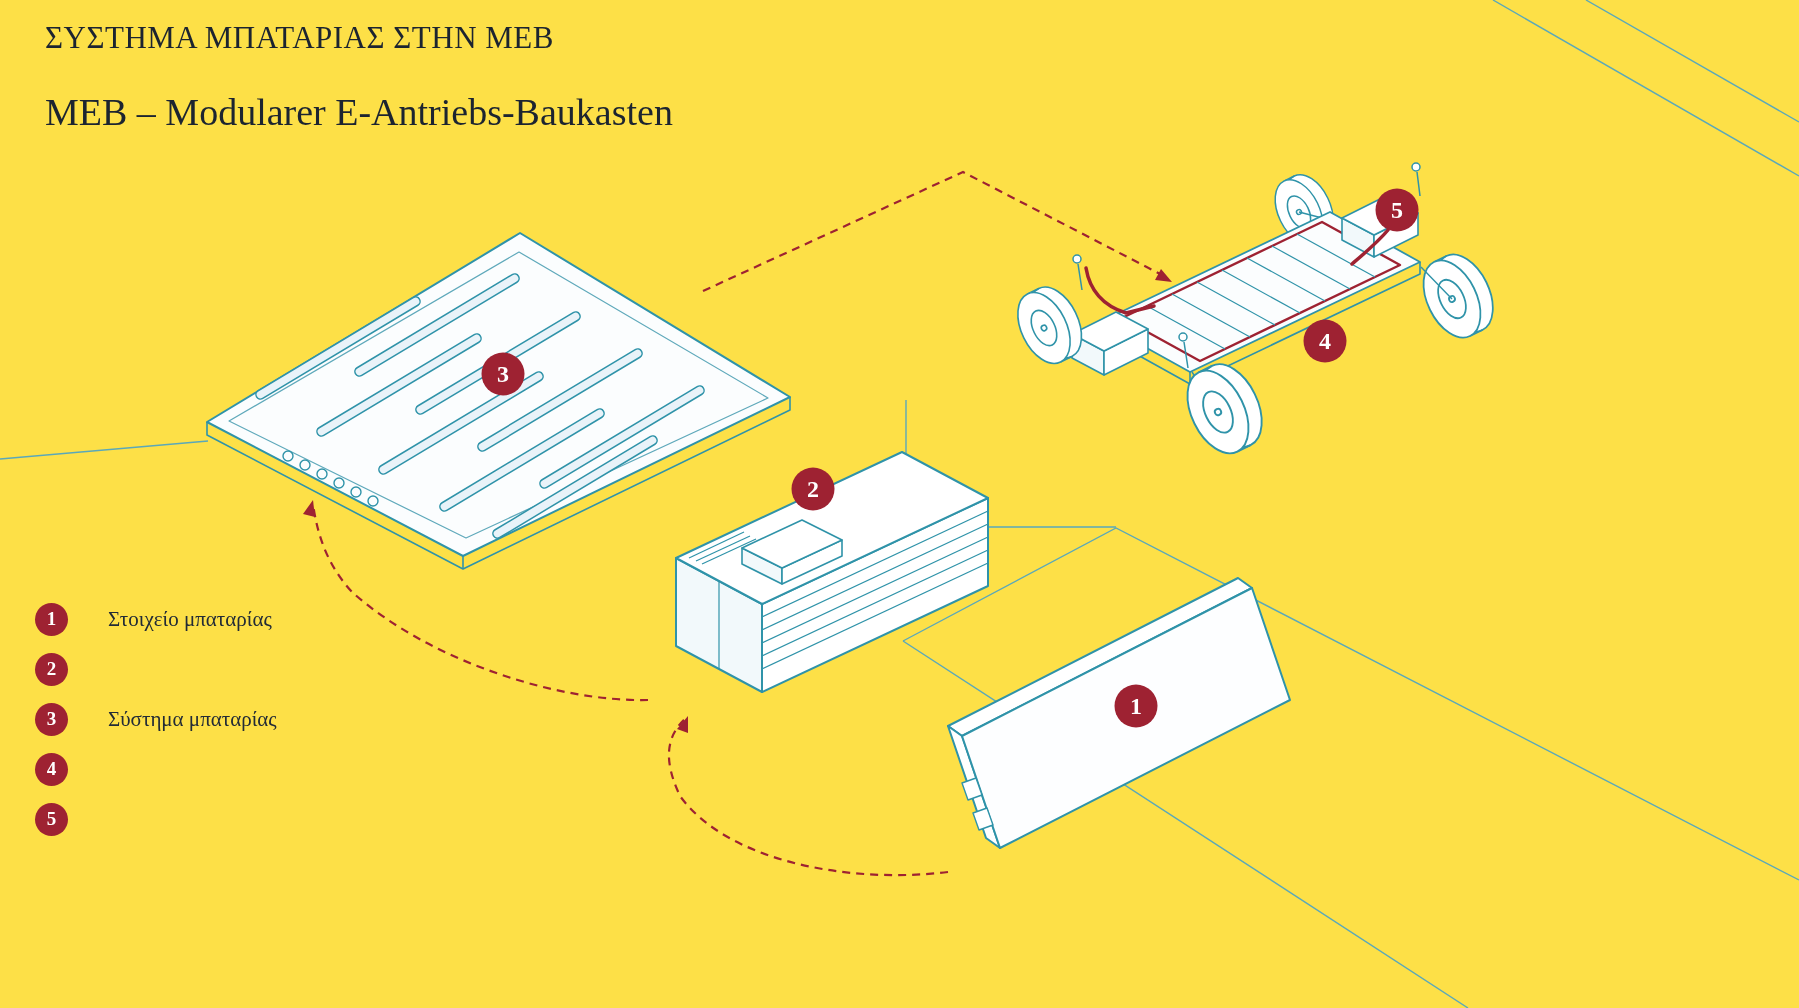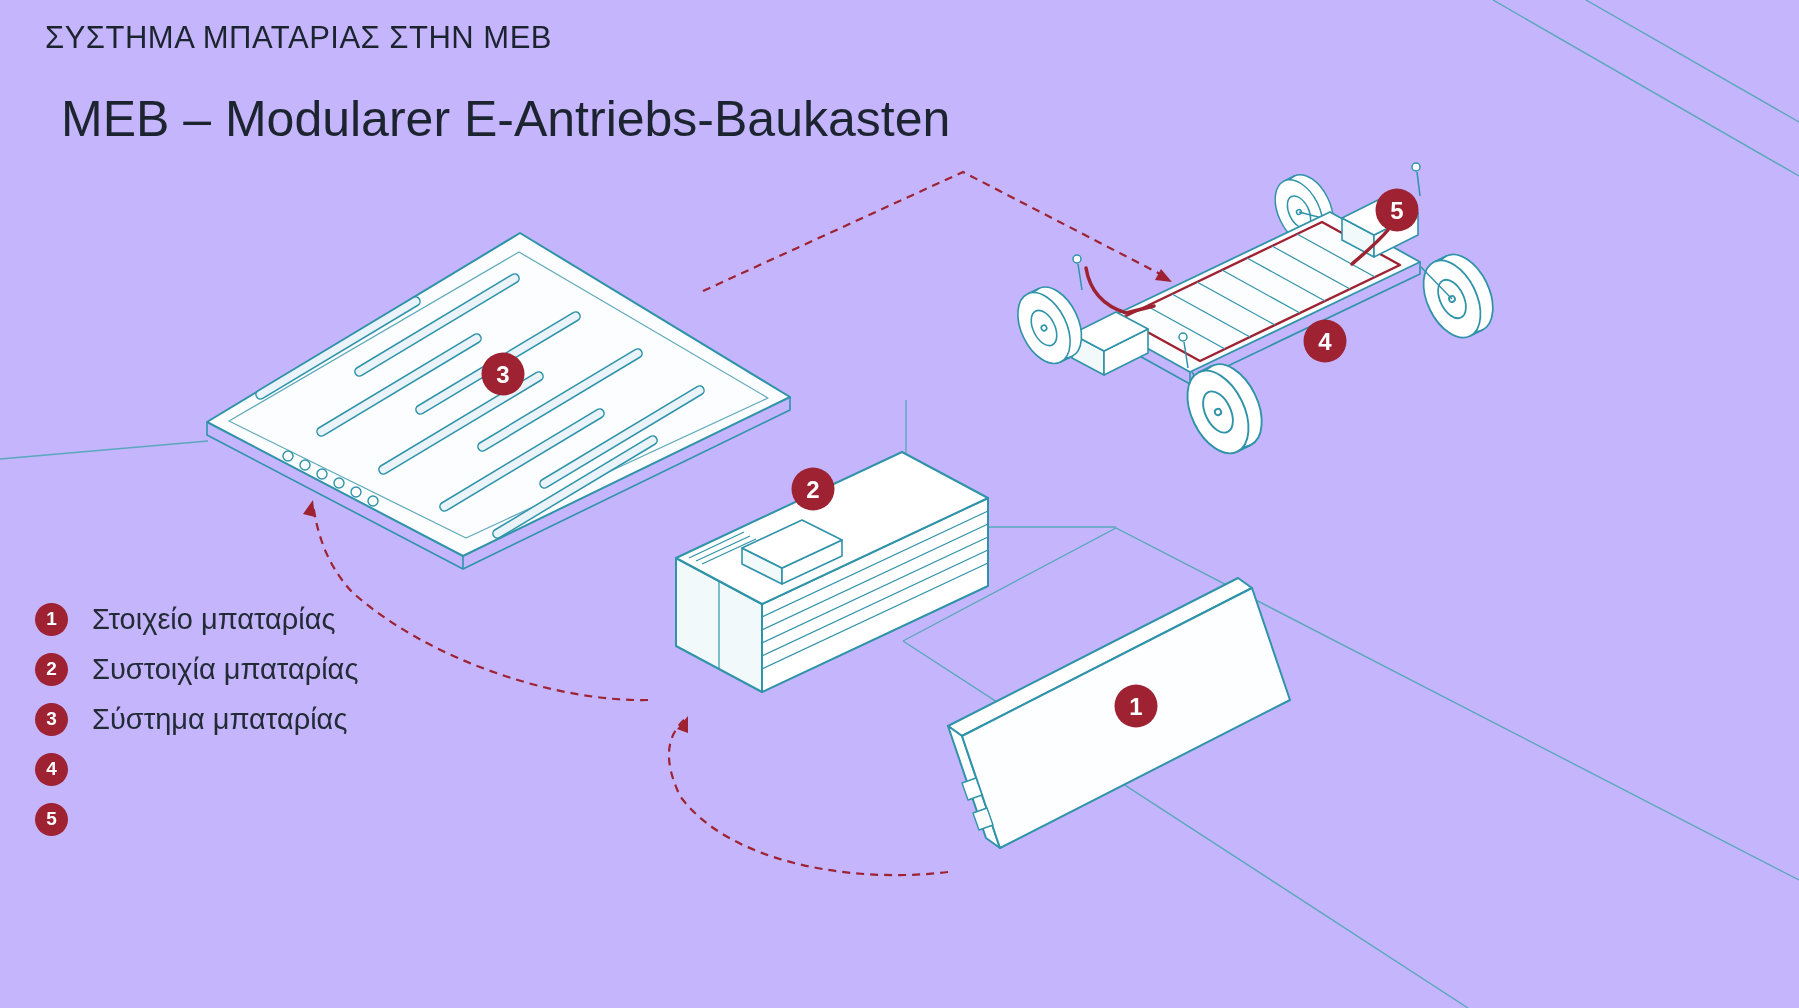--- a/index.html
+++ b/index.html
@@ -5,22 +5,23 @@
   html, body {
     margin: 0;
     padding: 0;
     background: #e9f3f9;
     font-family: "Liberation Sans", sans-serif;
   }
   .stage {
     position: relative;
     width: 1799px;
     height: 1008px;
-    background: #c4b5fd;
+    background: #fde047;
     overflow: hidden;
+    font-family: Liberation Serif, serif;
   }
   .diagram-svg {
     position: absolute;
     inset: 0;
     width: 100%;
     height: 100%;
   }
   .header {
     position: absolute;
     left: 45px;
@@ -29,23 +30,23 @@
     z-index: 3;
   }
   .title {
     font-size: 31px;
     font-weight: 400;
     letter-spacing: 0.5px;
     margin: 0 0 34px 0;
     color: #1c2430;
   }
   .subtitle {
-    font-size: 50px;
+    font-size: 38px;
     font-weight: 400;
-    margin: 16px;
+    margin: 0;
     color: #1c2430;
   }
   .marker {
     position: absolute;
     width: 43px;
     height: 43px;
     border-radius: 50%;
     background: #9e2232;
     color: #ffffff;
     display: flex;
@@ -74,22 +75,22 @@
     background: #9e2232;
     color: #fff;
     display: flex;
     align-items: center;
     justify-content: center;
     font-size: 19px;
     font-weight: 700;
     flex: 0 0 33px;
   }
   .legend-label {
-    margin-left: 24px;
-    font-size: 29px;
+    margin-left: 40px;
+    font-size: 21px;
     color: #222b36;
   }
 </style>
 </head>
 <body>
 
 <div class="stage">
 
   <svg class="diagram-svg" viewBox="0 0 1799 1008">
 
@@ -260,21 +261,20 @@
   <div class="marker" style="left:1325px; top:341px;">4</div>
   <div class="marker" style="left:1397px; top:210px;">5</div>
 
   <div class="legend">
     <div class="legend-row">
       <span class="legend-badge">1</span>
       <span class="legend-label">Στοιχείο μπαταρίας</span>
     </div>
     <div class="legend-row">
       <span class="legend-badge">2</span>
-      <span class="legend-label">Συστοιχία μπαταρίας</span>
     </div>
     <div class="legend-row">
       <span class="legend-badge">3</span>
       <span class="legend-label">Σύστημα μπαταρίας</span>
     </div>
     <div class="legend-row">
       <span class="legend-badge">4</span>
     </div>
     <div class="legend-row">
       <span class="legend-badge">5</span>

